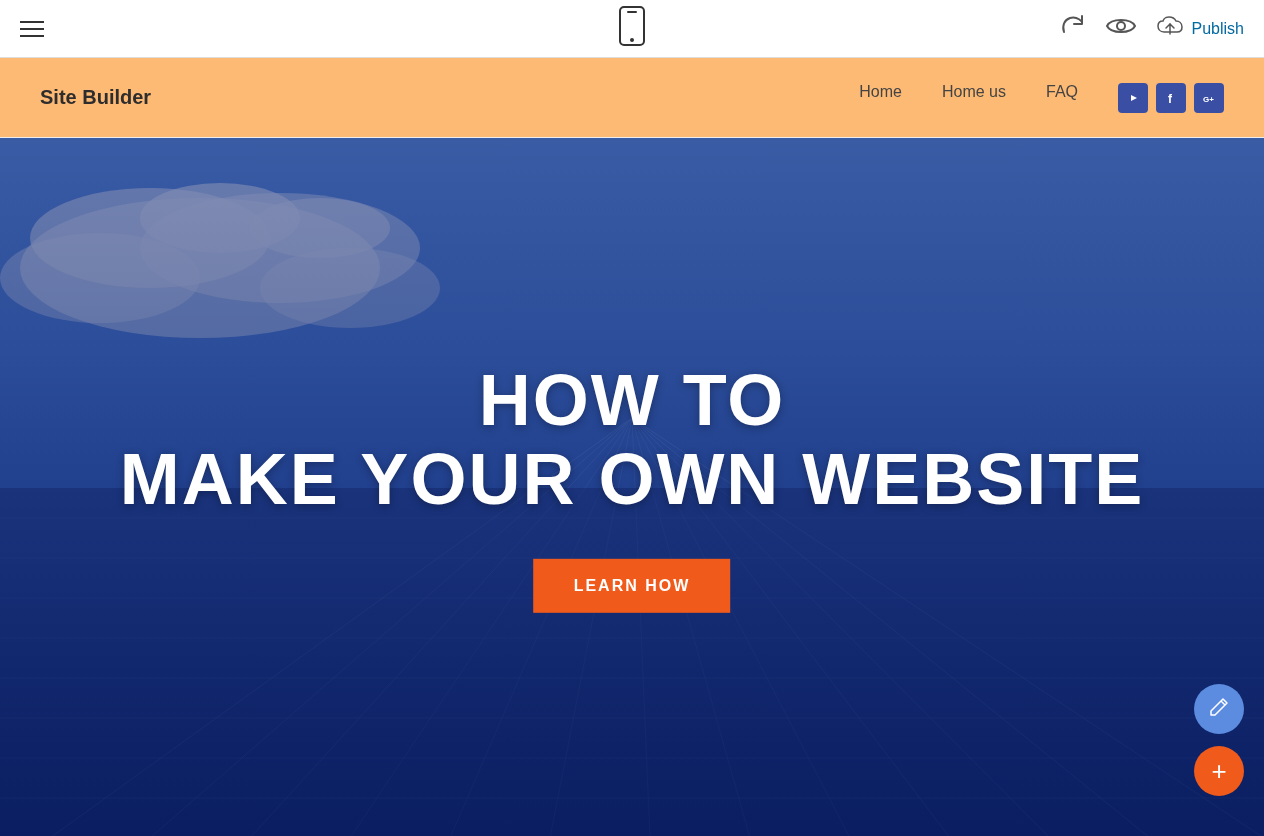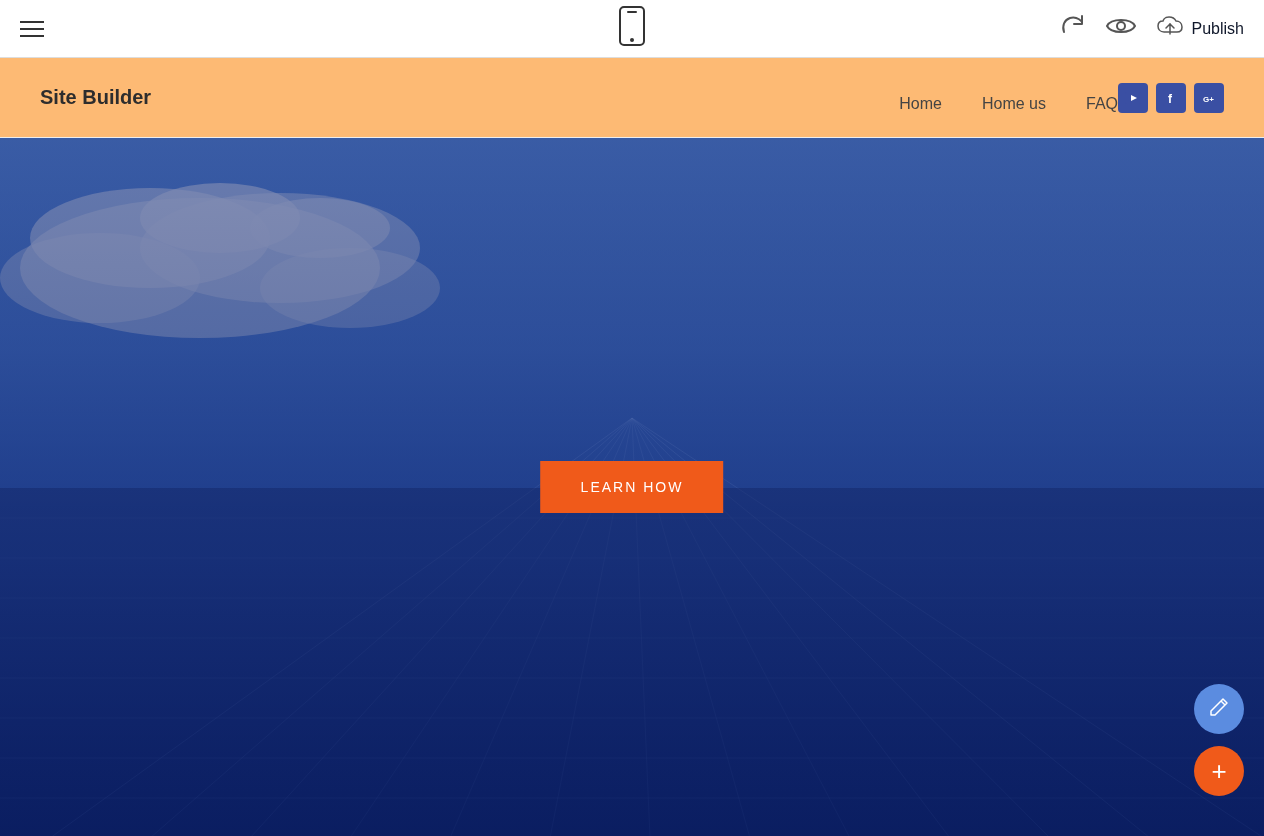--- a/index.html
+++ b/index.html
@@ -30,38 +30,38 @@
       font-size: 22px; color: #333;
     }
     .toolbar-right {
       display: flex; align-items: center; gap: 20px;
     }
     .undo-icon { font-size: 22px; color: #333; cursor: pointer; transform: scaleX(-1); display: inline-block; }
     .eye-icon { font-size: 22px; color: #333; cursor: pointer; }
     .publish-btn {
       display: flex; align-items: center; gap: 8px;
       background: transparent; border: none; cursor: pointer;
-      font-size: 16px; color: #0f172a; font-weight: 500;
+      font-size: 16px; color: #0369a1; font-weight: 500;
     }
 
     
     .site-nav {
       display: flex;
       align-items: center;
       justify-content: space-between;
       height: 80px;
       background: #fdba74;
       padding: 0 40px;
       border-bottom: 1px solid #eee;
     }
     .site-logo {
       font-size: 20px; font-weight: 700; color: #2d2d2d;
     }
     .site-nav-right {
-      display: flex; align-items: flex-end; 
+      display: flex; align-items: flex-start; gap: 40px;
     }
     .nav-links { display: flex; gap: 40px; align-items: center; }
     .nav-link {
       font-size: 16px; color: #444; text-decoration: none; cursor: pointer;
     }
     .nav-icons { display: flex; gap: 8px; align-items: center; }
     .nav-social-icon {
       width: 30px; height: 30px; border-radius: 4px;
       display: flex; align-items: center; justify-content: center;
       font-size: 16px; color: #fff; cursor: pointer;
@@ -120,21 +120,21 @@
     }
     .hero-title-line2 {
       font-size: 72px; font-weight: 700; color: #fff;
       text-transform: uppercase; letter-spacing: 2px;
       text-shadow: 0 2px 8px rgba(0,0,0,0.3);
       line-height: 1.1;
       margin-bottom: 40px;
     }
     .learn-btn {
       background: #f05a1a; color: #fff; border: none;
-      padding: 18px 40px; font-size: 14px; font-weight: 400;
+      padding: 18px 40px; font-size: 16px; font-weight: 700;
       cursor: pointer; text-transform: uppercase; letter-spacing: 2px;
     }
 
     
     .fab-container {
       position: absolute; bottom: 40px; right: 20px; z-index: 10;
       display: flex; flex-direction: column; gap: 12px;
     }
     .fab-btn {
       width: 50px; height: 50px; border-radius: 50%;
@@ -280,20 +280,22 @@
       <line x1="0" y1="620" x2="1264" y2="620" stroke="rgba(150,190,255,0.28)" stroke-width="1"></line>
       <line x1="0" y1="660" x2="1264" y2="660" stroke="rgba(150,190,255,0.28)" stroke-width="1"></line>
 
       <rect x="0" y="350" width="1264" height="348" fill="rgba(10,25,80,0.45)"></rect>
     </svg>
   </div>
 
   <div class="hero-bg"></div>
 
   <div class="hero-content">
+    <div class="hero-title-line1">HOW TO</div>
+    <div class="hero-title-line2">MAKE YOUR OWN WEBSITE</div>
     <button class="learn-btn">LEARN HOW</button>
   </div>
 
   <div class="fab-container">
     <button class="fab-btn fab-edit">
       <span>
         <svg width="22" height="22" viewBox="0 0 22 22" fill="none">
           <path d="M3 15L15 3L19 7L7 19L3 19Z" stroke="white" stroke-width="1.5" fill="none" stroke-linejoin="round"></path>
           <line x1="13" y1="5" x2="17" y2="9" stroke="white" stroke-width="1.5"></line>
         </svg>

